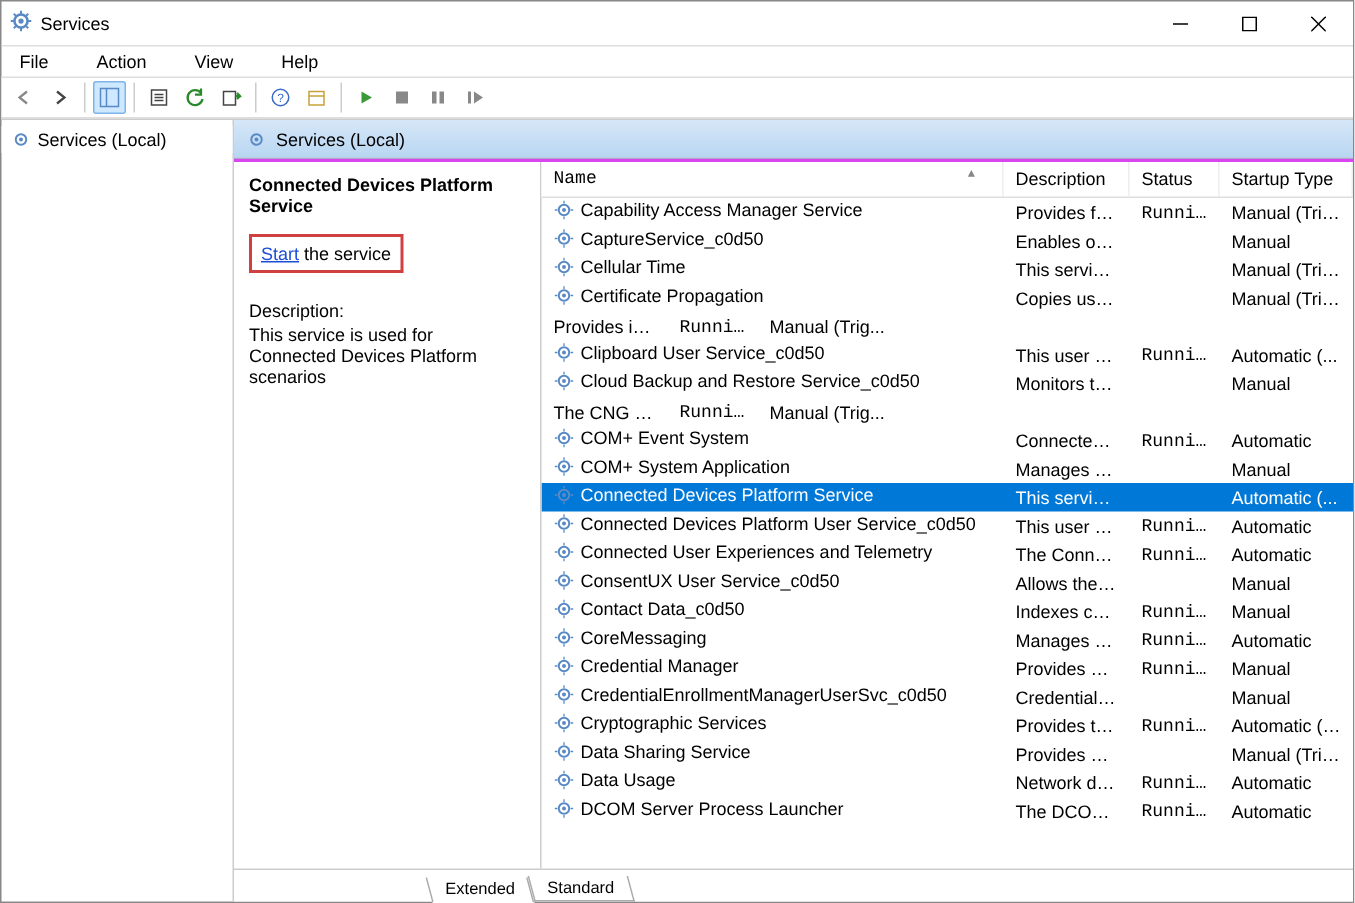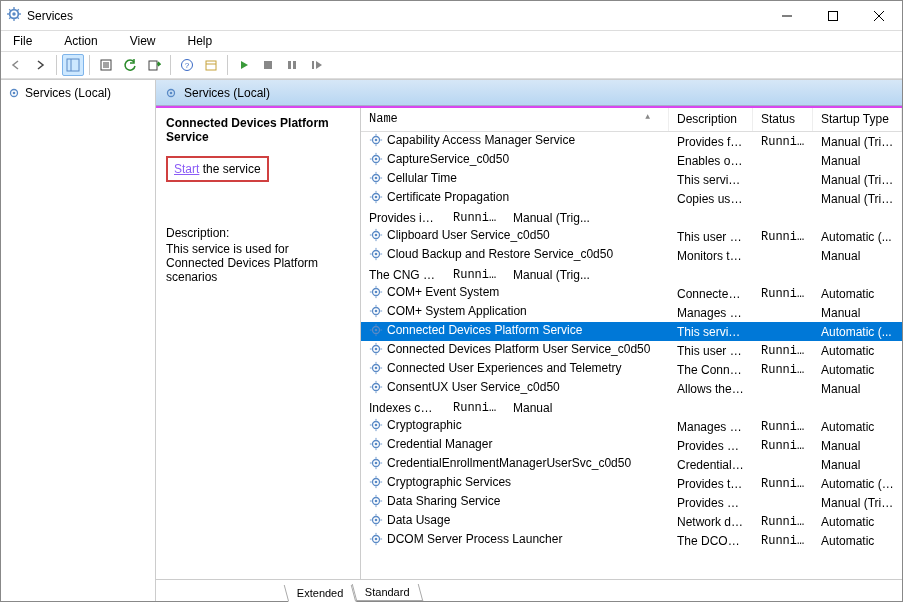--- a/index.html
+++ b/index.html
@@ -18,22 +18,22 @@
 .tool.active { background: #cde8ff; border-color: #7eb4ea; }
 .body { flex: 1; display: flex; border-top: 1px solid #ccc; min-height: 0; }
 .leftpane { width: 155px; border-right: 1px solid #ccc; padding: 4px 0; }
 .leftpane .node { display: flex; align-items: center; gap: 4px; padding: 2px 6px; background: #fff; }
 .rightpane { flex: 1; display: flex; flex-direction: column; min-width: 0; }
 .rightheader { height: 26px; background: linear-gradient(#d6e7f7,#b8d6f2); border-bottom: 1px solid #aac; display: flex; align-items: center; padding: 0 8px; gap: 6px; }
 .rightbody { flex: 1; display: flex; min-height: 0; border-top: 2px solid #d946ef; }
 .detailpane { width: 205px; border-right: 1px solid #ccc; padding: 8px 10px; font-size: 12px; }
 .detailpane .svc-title { font-weight: 700; margin-bottom: 12px; }
 .detailpane .start-box { border: 2px solid #d04040; padding: 4px 6px; display: inline-block; margin-bottom: 18px; }
-.detailpane .start-box a { color: #8b5cf6; text-decoration: underline; }
-.detailpane .desc-label { margin-bottom: 2px; margin-top: 26px; }
+.detailpane .start-box a { color: #1d4ed8; text-decoration: underline; }
+.detailpane .desc-label { margin-bottom: 2px; }
 .listpane { flex: 1; display: flex; flex-direction: column; min-width: 0; position: relative; }
 .cols { height: 24px; display: flex; border-bottom: 1px solid #ddd; background: #fff; position: relative; }
 .col { padding: 4px 8px; border-right: 1px solid #eee; font-size: 12px; overflow: hidden; white-space: nowrap; text-overflow: ellipsis; }
 .col-name { width: 308px; display:flex; align-items:flex-start;font-family:Liberation Mono, monospace; }
 .col-desc { width: 84px; }
 .col-status { width: 60px; }
 .col-startup { flex: 1; }
 .sort-ind { margin-left: auto; margin-right: 10px; color:#888; font-size:8px; }
 .rows { flex: 1; overflow-y: auto; overflow-x: hidden; }
 .row { height: 19px; display: flex; align-items: center; font-size: 12px; white-space: nowrap; }
@@ -442,37 +442,50 @@
                         <line x1="13" y1="8" x2="15" y2="8"></line>
                       </g>
                     </svg></span>
                   <span>ConsentUX User Service_c0d50</span>
                 </div>
                 <div class="cell cell-desc">Allows the s...</div>
                 <div class="cell cell-status"></div>
                 <div class="cell cell-startup">Manual</div>
               </div>
               <div class="row">
+                <div class="cell cell-name">
+                  <span><svg class="gear-icon" viewBox="0 0 16 16">
+                      <circle cx="8" cy="8" r="4" fill="none" stroke="#5a8ac6" stroke-width="1.5"></circle>
+                      <circle cx="8" cy="8" r="1.5" fill="#5a8ac6"></circle>
+                      <g stroke="#5a8ac6" stroke-width="1">
+                        <line x1="8" y1="1" x2="8" y2="3"></line>
+                        <line x1="8" y1="13" x2="8" y2="15"></line>
+                        <line x1="1" y1="8" x2="3" y2="8"></line>
+                        <line x1="13" y1="8" x2="15" y2="8"></line>
+                      </g>
+                    </svg></span>
+                  <span>Contact Data_c0d50</span>
+                </div>
                 <div class="cell cell-desc">Indexes con...</div>
                 <div class="cell cell-status">Running</div>
                 <div class="cell cell-startup">Manual</div>
               </div>
               <div class="row">
                 <div class="cell cell-name">
                   <span><svg class="gear-icon" viewBox="0 0 16 16">
                       <circle cx="8" cy="8" r="4" fill="none" stroke="#5a8ac6" stroke-width="1.5"></circle>
                       <circle cx="8" cy="8" r="1.5" fill="#5a8ac6"></circle>
                       <g stroke="#5a8ac6" stroke-width="1">
                         <line x1="8" y1="1" x2="8" y2="3"></line>
                         <line x1="8" y1="13" x2="8" y2="15"></line>
                         <line x1="1" y1="8" x2="3" y2="8"></line>
                         <line x1="13" y1="8" x2="15" y2="8"></line>
                       </g>
                     </svg></span>
-                  <span>Cryptographic</span>
+                  <span>CoreMessaging</span>
                 </div>
                 <div class="cell cell-desc">Manages co...</div>
                 <div class="cell cell-status">Running</div>
                 <div class="cell cell-startup">Automatic</div>
               </div>
               <div class="row">
                 <div class="cell cell-name">
                   <span><svg class="gear-icon" viewBox="0 0 16 16">
                       <circle cx="8" cy="8" r="4" fill="none" stroke="#5a8ac6" stroke-width="1.5"></circle>
                       <circle cx="8" cy="8" r="1.5" fill="#5a8ac6"></circle>

